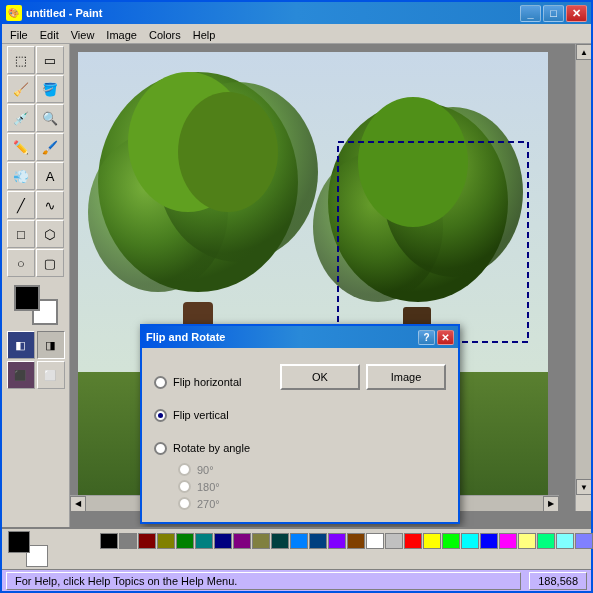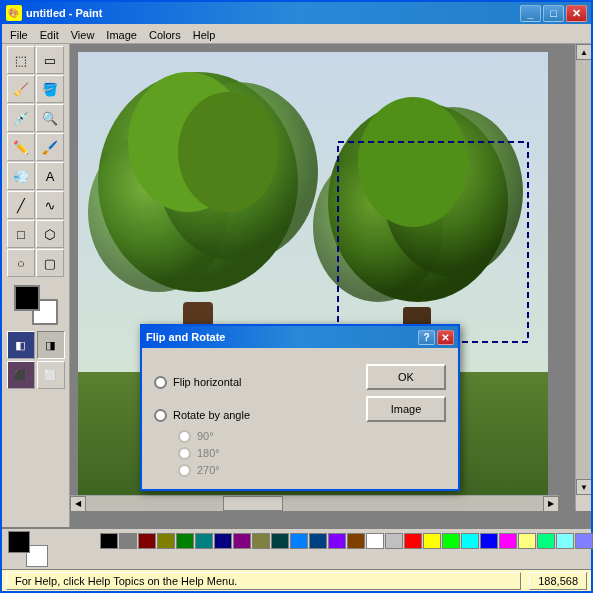--- a/index.html
+++ b/index.html
@@ -291,21 +291,21 @@
     .palette-swatch {
       width: 18px;
       height: 16px;
       border: 1px solid #808080;
       cursor: pointer;
     }
 
     
     .status-bar {
       height: 22px;
-      background: #fef9c3;
+      background: #c4b5fd;
       border-top: 1px solid #808080;
       display: flex;
       align-items: center;
       padding: 0 4px;
       flex-shrink: 0;
       gap: 8px;
     }
 
     .status-section {
       border: 1px solid #808080;
@@ -431,32 +431,33 @@
 
     .angle-group {
       margin-left: 24px;
       display: flex;
       flex-direction: column;
       gap: 4px;
     }
 
     .angle-item {
       display: flex;
+      align-items: center;
       gap: 6px;
       font-size: 11px;
       color: #808080;
     }
 
     .radio-btn.disabled {
       border-color: #c0bdb5;
     }
 
     .dialog-right {
       display: flex;
-      flex-direction: column;
+      flex-direction: row;
       gap: 6px;
       padding-top: 4px;
     }
 
     .dialog-btn {
       width: 80px;
       height: 26px;
       background: #d4d0c8;
       border: 2px solid;
       border-top-color: #ffffff;
@@ -669,20 +670,24 @@
           <div class="dialog-body">
             <div class="dialog-left">
 
               <div class="radio-group">
 
                 <div class="radio-item">
                   <div class="radio-btn"></div>
                   <span>Flip horizontal</span>
                 </div>
 
+                <div class="radio-item">
+                  <div class="radio-btn checked"></div>
+                  <span>Flip vertical</span>
+                </div>
 
                 <div class="radio-item">
                   <div class="radio-btn"></div>
                   <span>Rotate by angle</span>
                 </div>
               </div>
 
               <div class="angle-group">
                 <div class="angle-item">
                   <div class="radio-btn disabled"></div>

